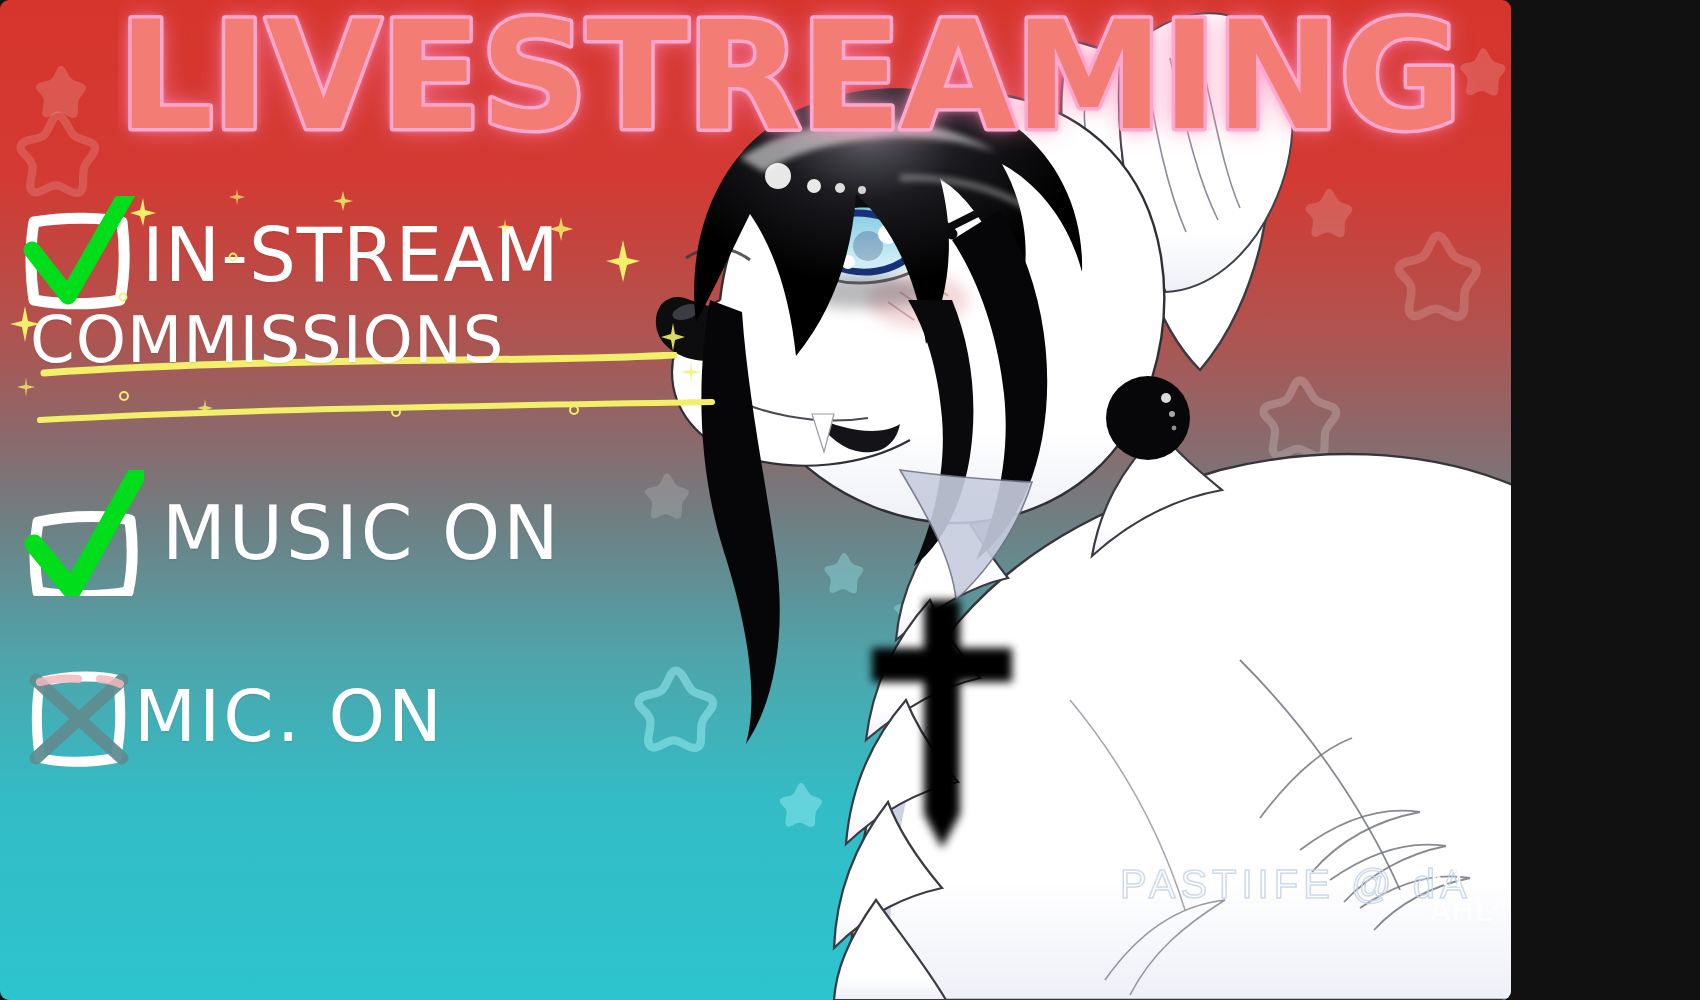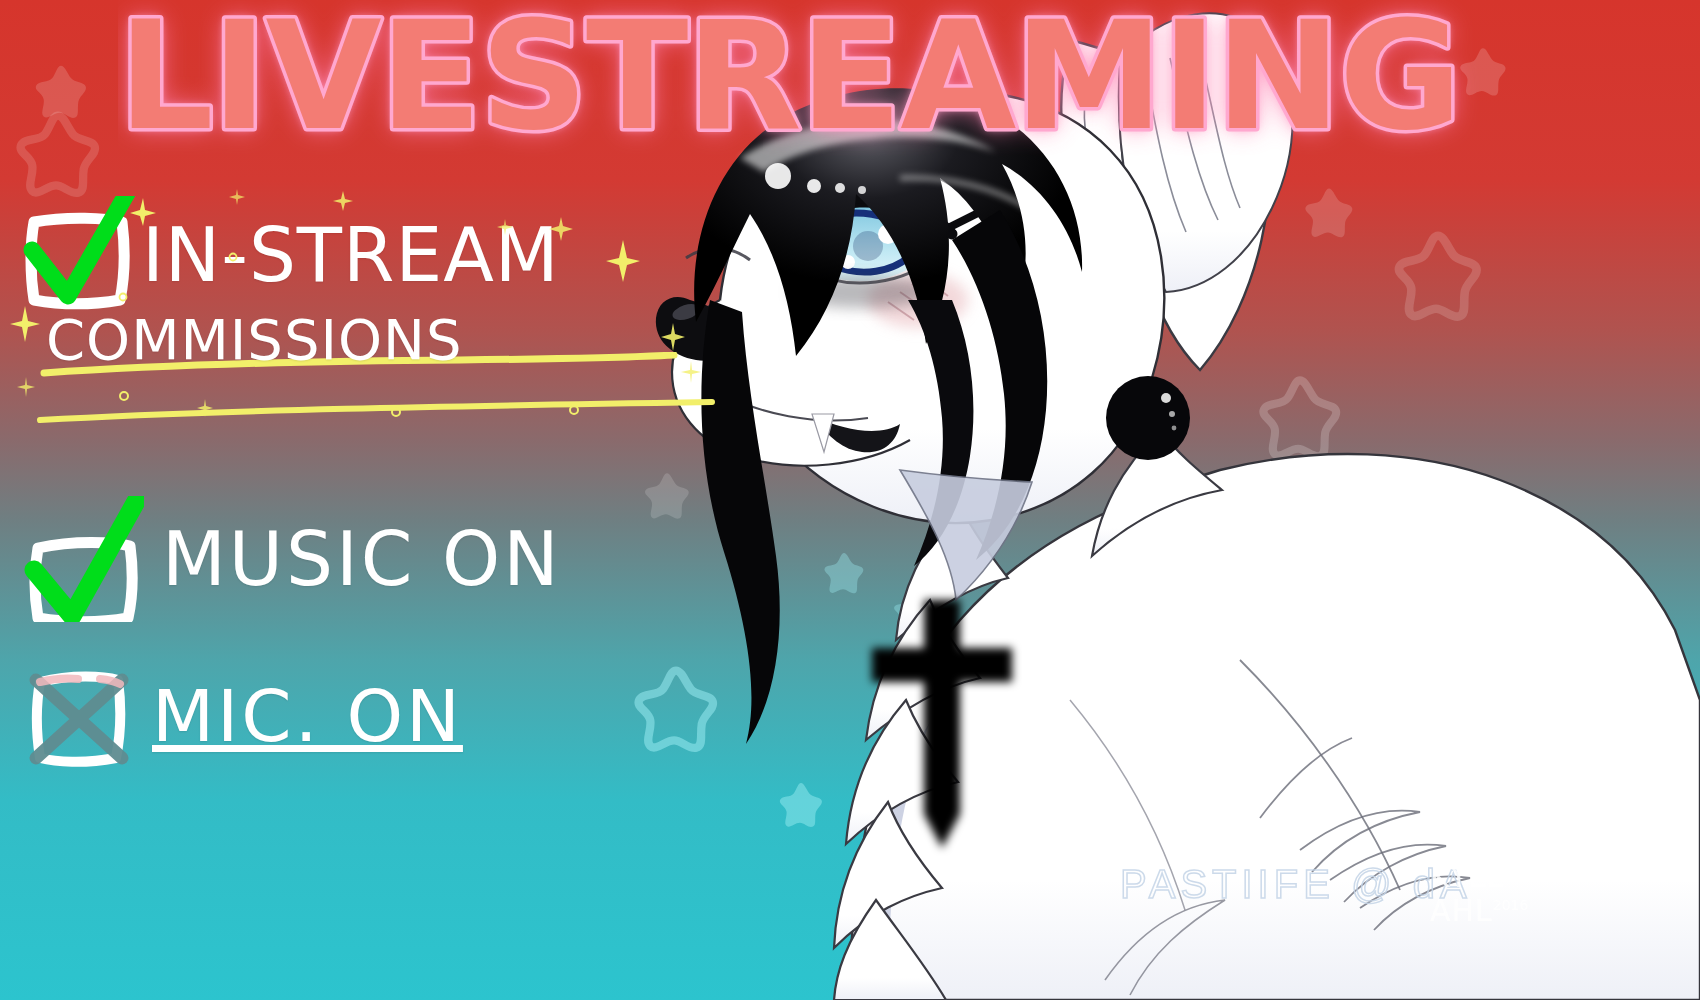--- a/index.html
+++ b/index.html
@@ -1,19 +1,20 @@
 <!DOCTYPE html>
 <html><head>
 <meta charset="utf-8">
 <style>
   html,body{margin:0;padding:0;background:#111;}
   #stage{
-    position:relative;width:1700px;height:1000px;overflow:hidden;
+    position:relative;width:1511px;height:1000px;overflow:hidden;
     font-family:"DejaVu Sans", sans-serif;
     background:linear-gradient(180deg,#d6352c 0%,#d33a33 18%,#b0534f 33%,#8a6a6c 44%,#6f7f82 52%,#4ea5ab 66%,#33bcc6 80%,#2cc4ce 100%);
+    border-radius:9px;
   }
 
   
   .star{position:absolute;pointer-events:none;}
   .star svg{display:block;filter:blur(0.6px);}
 
   
   #title{
     position:absolute;left:118px;top:-8px;width:1460px;height:175px;
     z-index:6;
@@ -32,25 +33,25 @@
   .row{position:absolute;display:flex;align-items:center;z-index:7;}
 
   .box{position:relative;flex:0 0 auto;}
   .box svg{display:block;}
 
   .lbl{white-space:nowrap;}
 
   #row1{left:18px;top:196px;}
   #row1 .lbl{font-size:74px;line-height:74px;margin-left:6px;}
   #row2{left:30px;top:300px;}
-  #row2 .lbl{font-size:56px;line-height:80px;margin-left:16px;}
-  #row3{left:22px;top:496px;}
+  #row2 .lbl{font-size:64px;line-height:80px;}
+  #row3{left:22px;top:470px;}
   #row3 .lbl{font-size:74px;line-height:74px;margin-left:18px;letter-spacing:3px;}
   #row4{left:22px;top:660px;}
-  #row4 .lbl{font-size:72px;line-height:72px;margin-left:18px;letter-spacing:3px;text-decoration:underline;}
+  #row4 .lbl{font-size:72px;line-height:72px;letter-spacing:3px;}
   #row5{left:18px;top:830px;}
   #row5 .lbl{font-size:70px;line-height:70px;letter-spacing:6px;}
 
   
   .uline{position:absolute;z-index:6;pointer-events:none;}
   .uline svg{display:block;}
 
   
   .spark{position:absolute;z-index:8;pointer-events:none;}
   .spark svg{display:block;}

